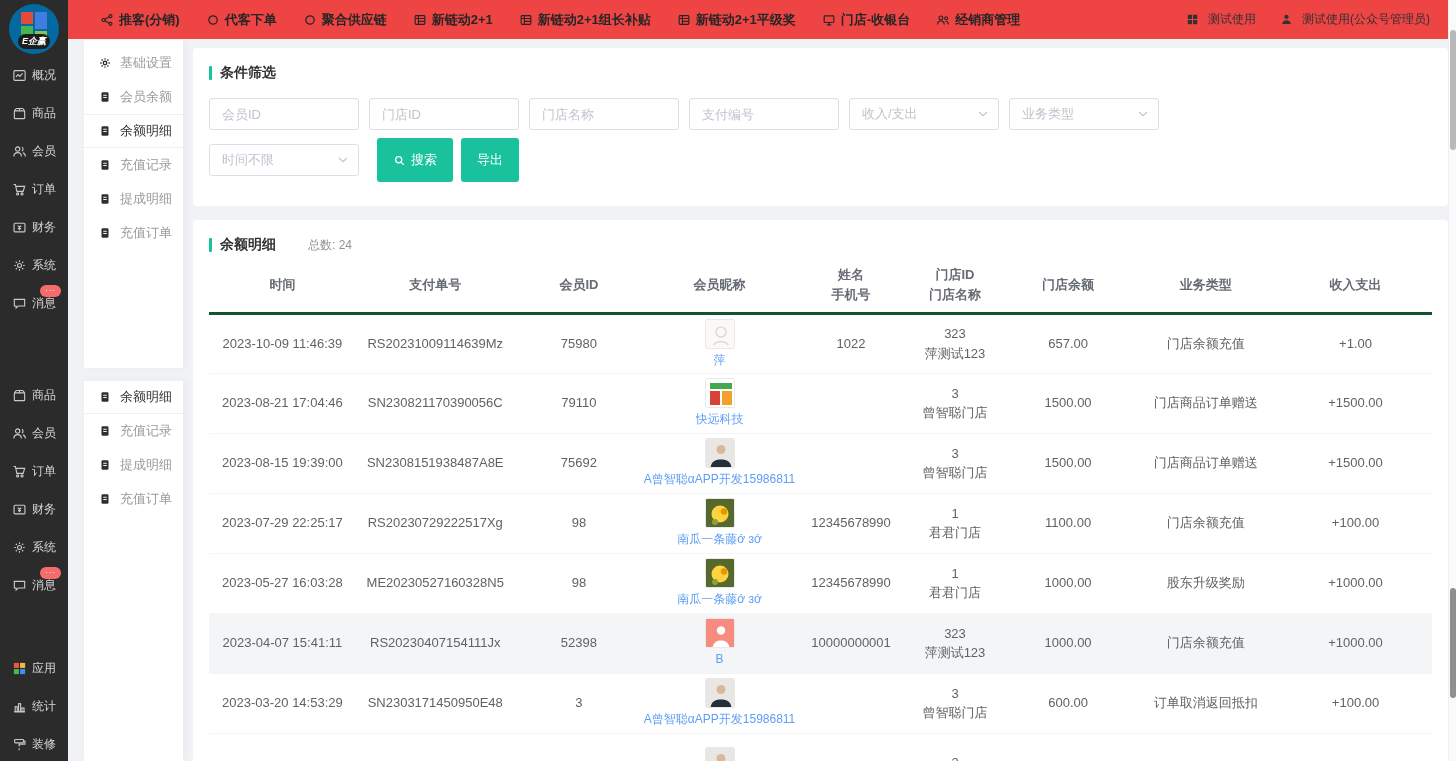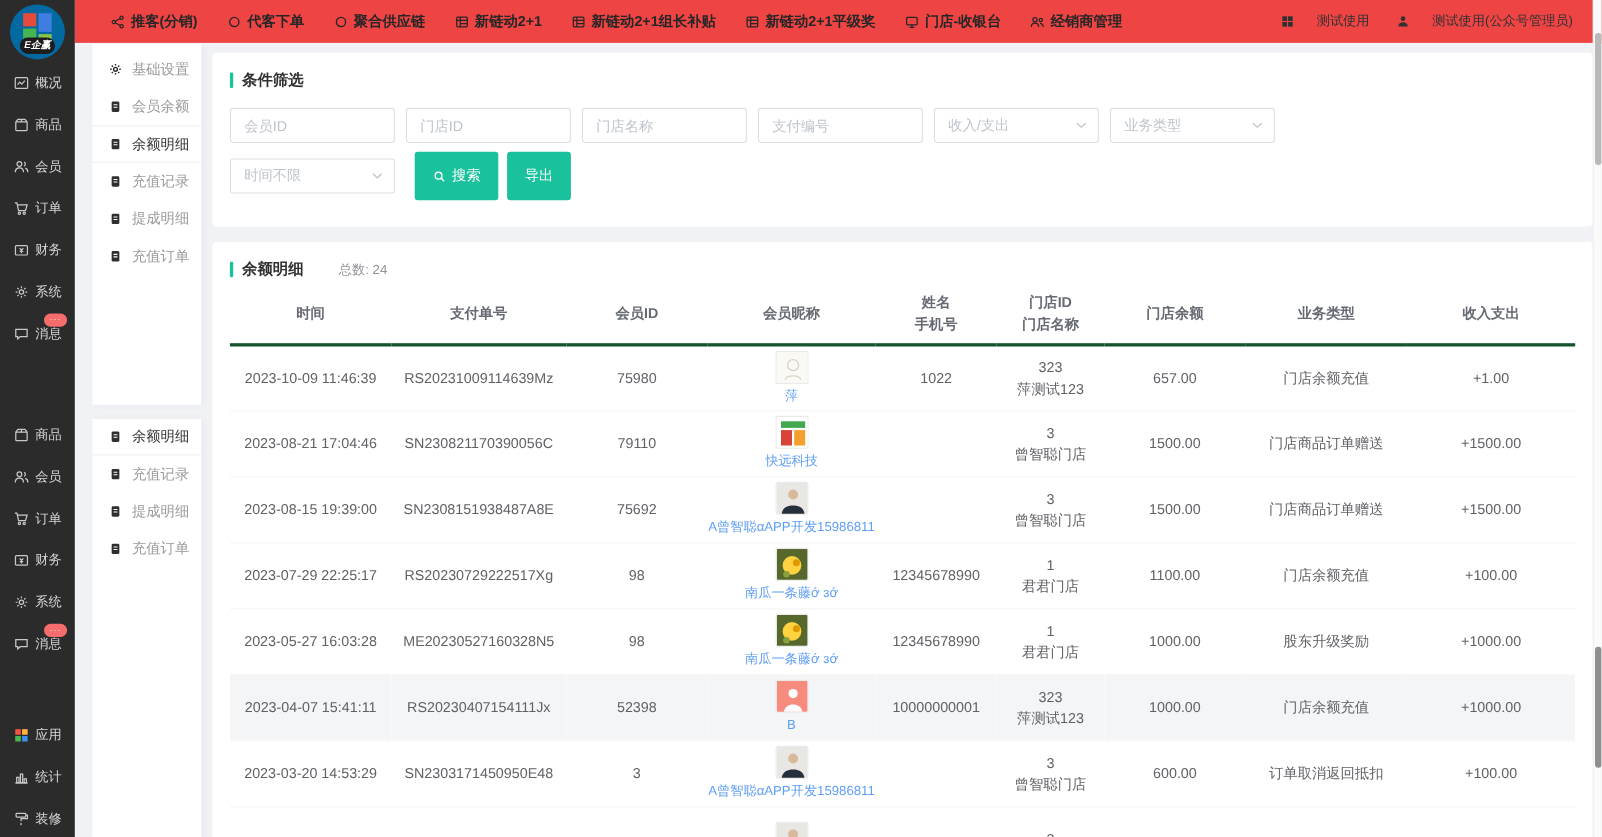--- a/index.html
+++ b/index.html
@@ -21,21 +21,21 @@
   .ditem{height:38px;display:flex;align-items:center;justify-content:center;gap:5px;color:#d6d6d6;font-size:12px;cursor:pointer;position:relative;}
   .ditem .dic{color:#c9c9c9;}
   .msg-badge{position:absolute;top:1px;right:7px;background:var(--badge);color:#fff;font-size:8px;line-height:10px;padding:1px 5px;border-radius:8px;letter-spacing:1px;}
 
   
   .topbar{position:absolute;left:68px;top:0;right:0;height:40px;background:#ef4444;display:flex;align-items:center;z-index:20;border-bottom:1px solid #f3f3f3;}
   .tnav{display:flex;align-items:center;gap:26px;margin-left:32px;}
   .tnav-item{display:flex;align-items:center;gap:5px;font-weight:bold;color:#262626;font-size:13px;cursor:pointer;white-space:nowrap;}
   .tnav-item .tic{color:#262626;}
   .tright{margin-left:auto;margin-right:26px;display:flex;align-items:center;gap:24px;}
-  .tr-item{display:flex;align-items:center;gap:20px;font-size:12px;color:#303133;cursor:pointer;white-space:nowrap;}
+  .tr-item{display:flex;align-items:center;gap:9px;font-size:12px;color:#303133;cursor:pointer;white-space:nowrap;}
 
   
   .subcol{position:absolute;left:68px;top:40px;width:117px;bottom:0;background:#f0f2f5;z-index:10;}
   .subblock{position:absolute;left:16px;width:99px;background:#fff;box-shadow:2px 0 6px rgba(0,0,0,0.04);}
   .subblock.b1{top:0;height:328px;padding-top:6px;}
   .subblock.b2{top:340px;bottom:0;}
   .sitem{height:34px;display:flex;align-items:center;gap:8px;padding-left:14px;font-size:13px;color:#9a9a9a;cursor:pointer;}
   .sitem .sic{color:#2f2f2f;}
   .sitem.active{color:#303133;border-top:1px solid #f0f0f0;border-bottom:1px solid #f0f0f0;}
 

